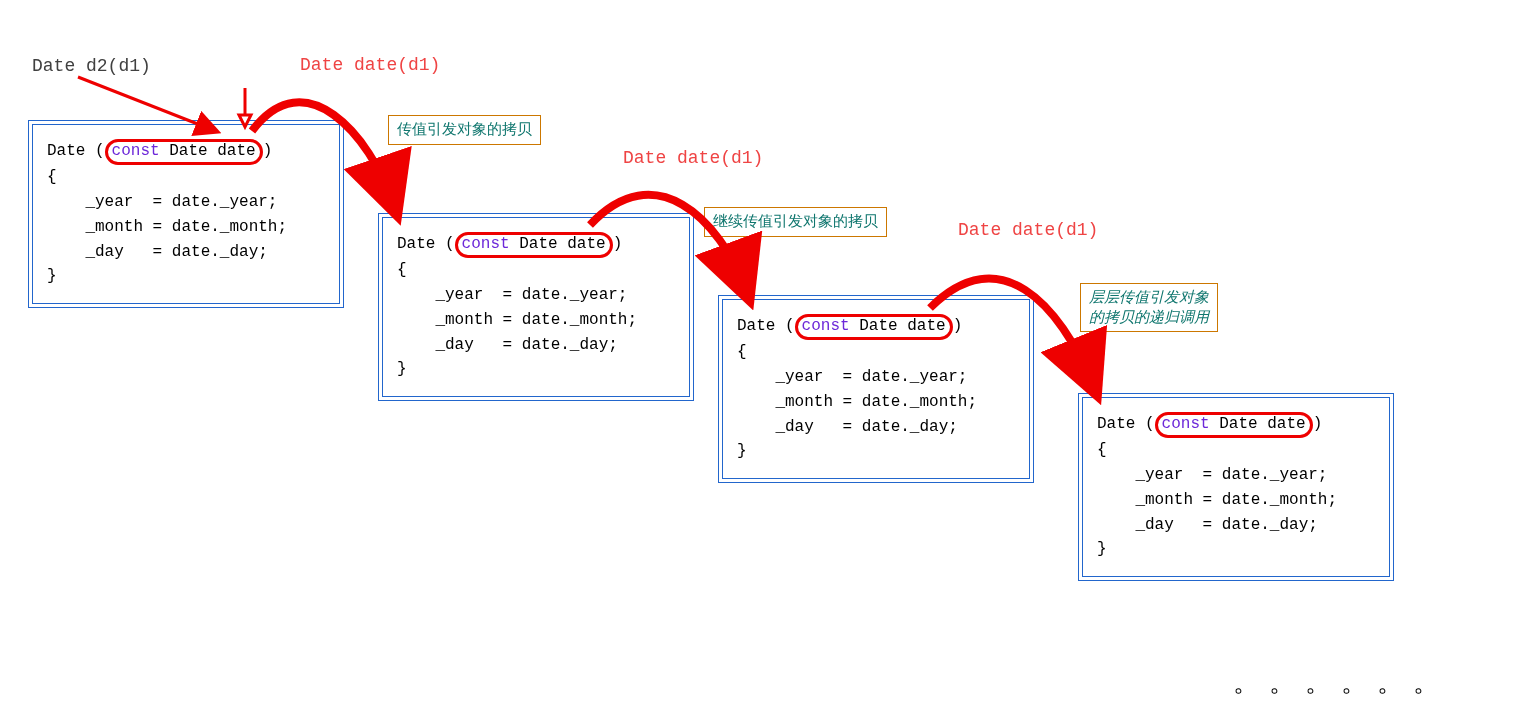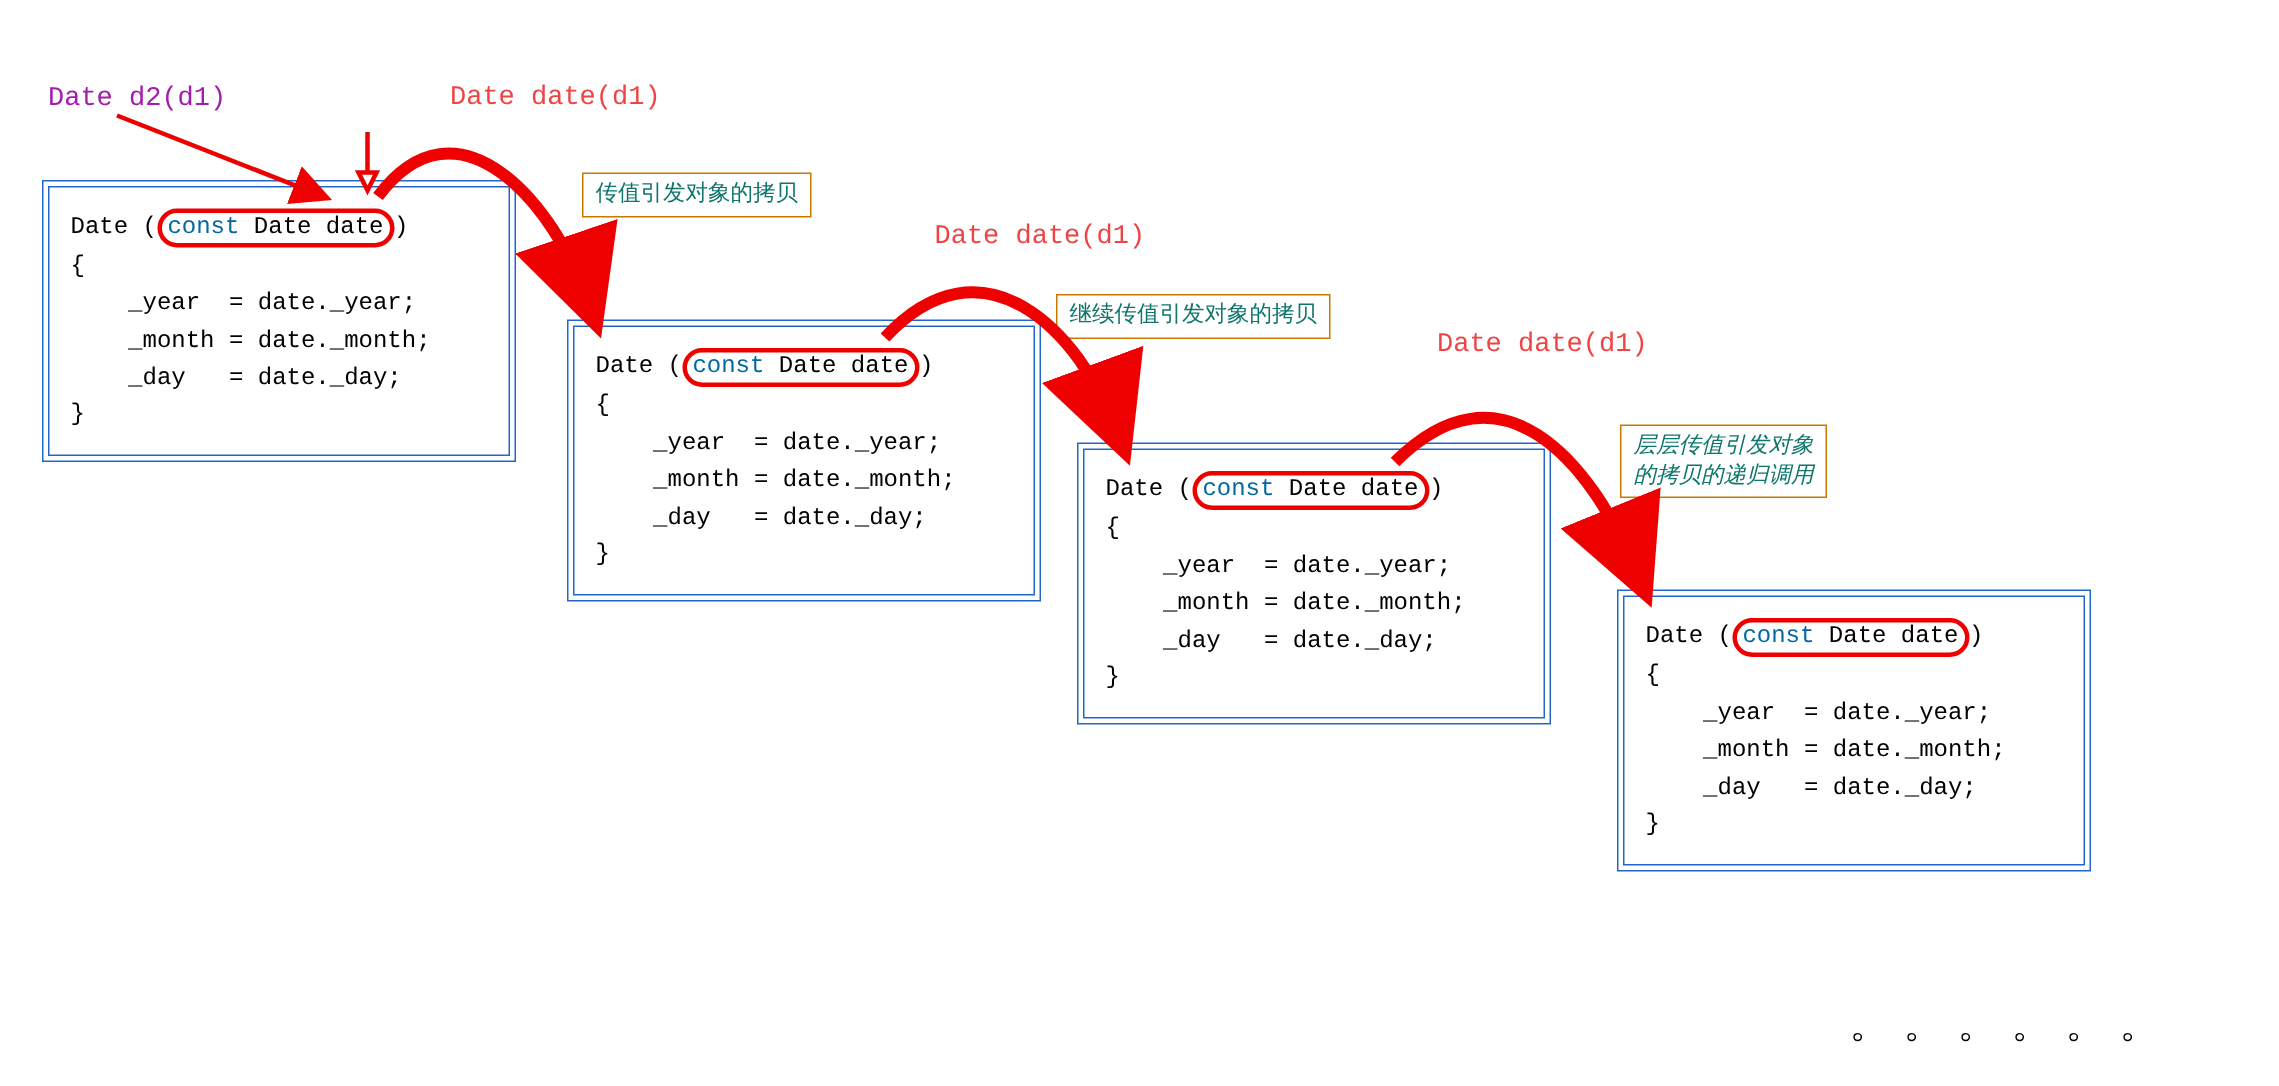--- a/index.html
+++ b/index.html
@@ -23,21 +23,21 @@
   }
   .code-box-inner {
     border: 1px solid #2266cc;
     padding: 14px 14px 14px 14px;
     white-space: pre;
     line-height: 1.55;
     font-family: "Courier New", Consolas, monospace;
     font-size: 16px;
   }
 
-  .kw { color: #0369a1; }
+  .kw { color: #6d28d9; }
 
   .param-circle {
     border: 3px solid #ee0000;
     border-radius: 16px;
     padding: 0 4px 1px 4px;
     display: inline-block;
     line-height: 1.2;
   }
 
   .red-label {
@@ -59,21 +59,21 @@
     background: #fff;
     line-height: 1.3;
   }
 
   .top-decl {
     position: absolute;
     left: 32px;
     top: 56px;
     font-family: "Courier New", Consolas, monospace;
     font-size: 18px;
-    color: #a21caf;
+    color: #404040;
   }
 
   .dot-tail {
     position: absolute;
     right: 70px;
     bottom: 24px;
     font-size: 26px;
     letter-spacing: 10px;
     font-family: "SimSun", serif;
   }
@@ -90,21 +90,21 @@
 </head>
 <body>
 
 <div class="top-decl">Date d2(d1)</div>
 
 <div class="red-label" style="left:300px; top:55px;">Date date(d1)</div>
 <div class="red-label" style="left:623px; top:148px;">Date date(d1)</div>
 <div class="red-label" style="left:958px; top:220px;">Date date(d1)</div>
 
 <div class="annot" style="left:388px; top:115px;">传值引发对象的拷贝</div>
-<div class="annot" style="left:704px; top:196px;">继续传值引发对象的拷贝</div>
+<div class="annot" style="left:704px; top:207px;">继续传值引发对象的拷贝</div>
 <div class="annot" style="left:1080px; top:283px; white-space:pre;font-style:italic;">层层传值引发对象
 的拷贝的递归调用</div>
 
 <div class="code-box" style="left:28px; top:120px; width:308px;">
   <div class="code-box-inner"><span>Date (</span><span class="param-circle"><span class="kw">const</span><span> Date date</span></span><span>)</span>
 <span>{
     _year  = date._year;
     _month = date._month;
     _day   = date._day;
 }</span></div>

